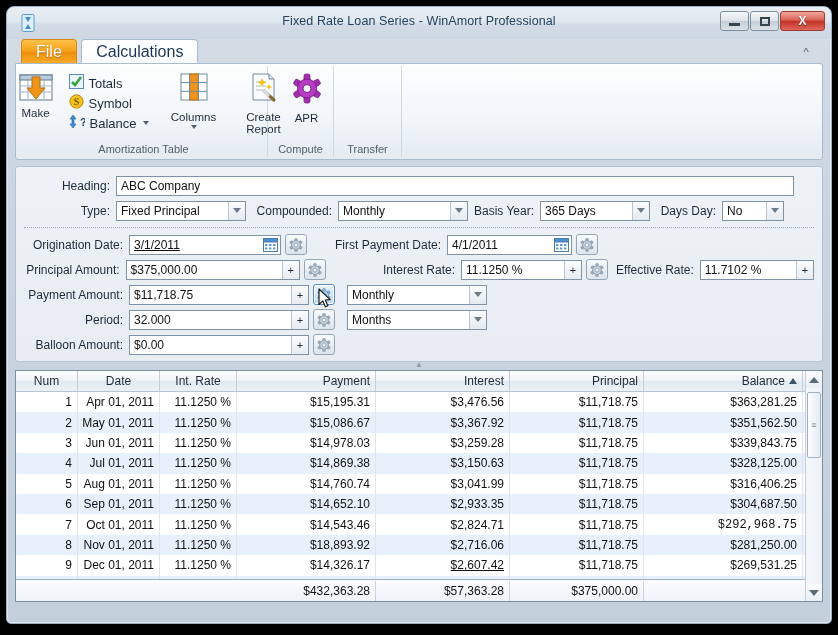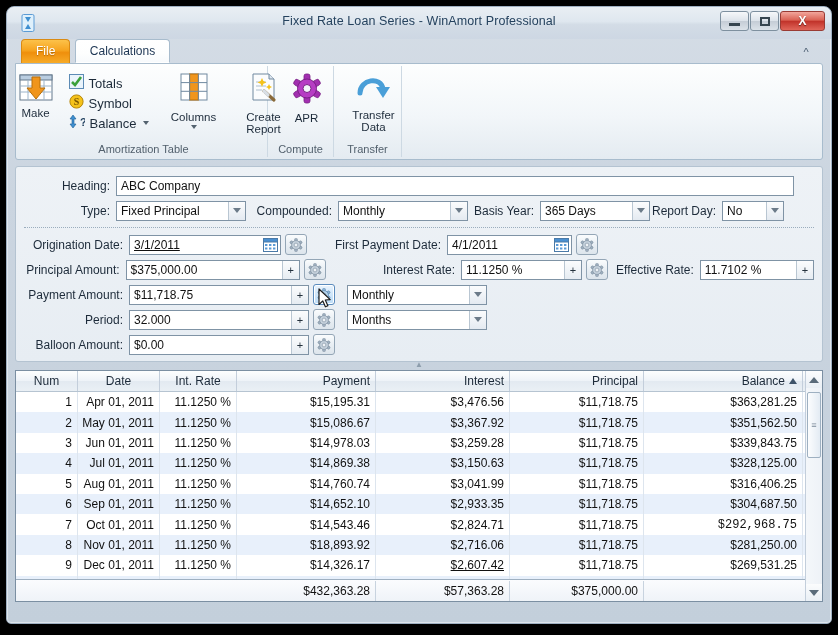--- a/index.html
+++ b/index.html
@@ -47,21 +47,21 @@
     color: #fff; font-weight: bold; font-size: 12px;
     text-shadow: 0 1px 1px rgba(0,0,0,.5);
   }
   .mini-bar { display:block; width:11px; height:3px; background:#36454f; margin-top:6px; }
   .maxi-sq { display:block; width:10px; height:9px; border:2px solid #36454f; }
 
   
   .tabstrip { position: relative; height: 24px; padding-left: 14px; }
   .tab {
     display: inline-block; height: 24px; line-height: 23px;
-    padding: 0 14px; font-size: 12px; color: #2b4560;
+    padding: 0 14px; font-size: 16px; color: #2b4560;
     border-radius: 4px 4px 0 0; vertical-align: top;
   }
   .tab.file {
     background: linear-gradient(to bottom,#fcc24a 0%,#f6a41f 45%,#ef8f0c 55%,#f7ab28 100%);
     color: #fff; border: 1px solid #d98a13; border-bottom: none;
     text-shadow: 0 1px 1px rgba(140,80,0,.6);
   }
   .tab.active {
     background: linear-gradient(to bottom,#ffffff 0%,#fdfefe 60%,#f7fafc 100%);
     border: 1px solid #a8bccd; border-bottom: 1px solid #fff;
@@ -339,31 +339,20 @@
               <circle cx="16" cy="15.5" r="4" fill="#f3f6fa" stroke="#7a1f86"></circle>
             </svg>
           </span>
           <span class="lbl">APR</span>
         </div>
       </div>
       <div class="rgroup-label">Compute</div>
     </div>
 
     <div class="rgroup" style="left:318px; width:68px;">
-      <div class="rgroup-body">
-        <div class="bigbtn">
-          <span class="ico">
-            <svg width="34" height="28" viewBox="0 0 34 28">
-              <path d="M3 20 C3 6, 24 3, 26 16" stroke="#4a9fd8" stroke-width="5" fill="none" stroke-linecap="round"></path>
-              <path d="M19 14 h14 l-7 11 z" fill="#4a9fd8"></path>
-            </svg>
-          </span>
-          <span class="lbl">Transfer Data</span>
-        </div>
-      </div>
       <div class="rgroup-label">Transfer</div>
     </div>
   </div>
 
   <div class="panel">
 
     <div class="frow">
       <div class="flabel" style="width:92px;">Heading:</div>
       <div class="fi" style="width:678px;">ABC Company</div>
     </div>
@@ -383,21 +372,21 @@
             <span class="tri-dn"></span>
           </span>
       </div>
       <div class="flabel" style="width:72px;">Basis Year:</div>
       <div class="combo" style="width:110px;">
         <span>365 Days</span>
         <span class="arrow-box">
             <span class="tri-dn"></span>
           </span>
       </div>
-      <div class="flabel" style="width:72px;">Report Day:</div>
+      <div class="flabel" style="width:72px;">Days Day:</div>
       <div class="combo" style="width:62px;">
         <span>No</span>
         <span class="arrow-box">
             <span class="tri-dn"></span>
           </span>
       </div>
     </div>
 
     <div class="divider-dotted"></div>
 

